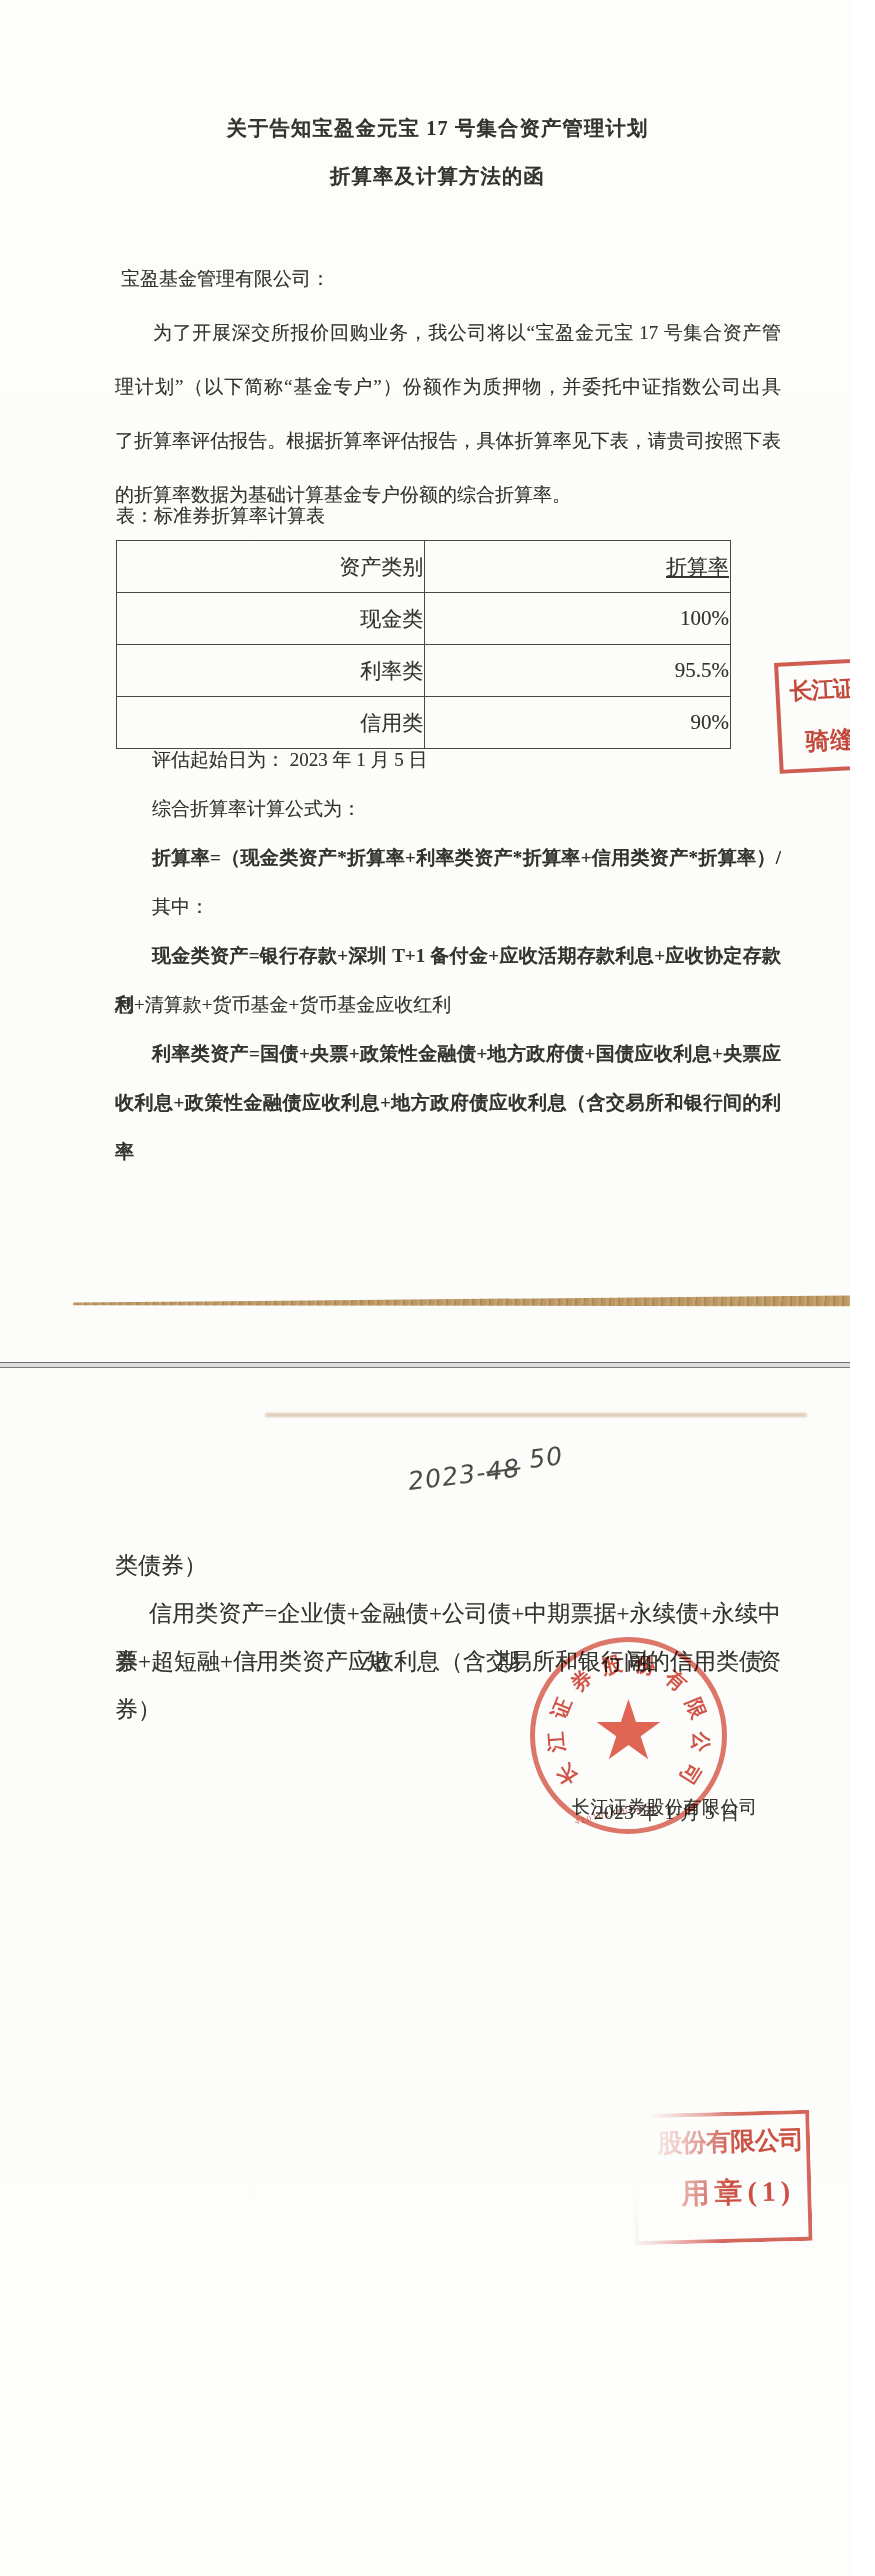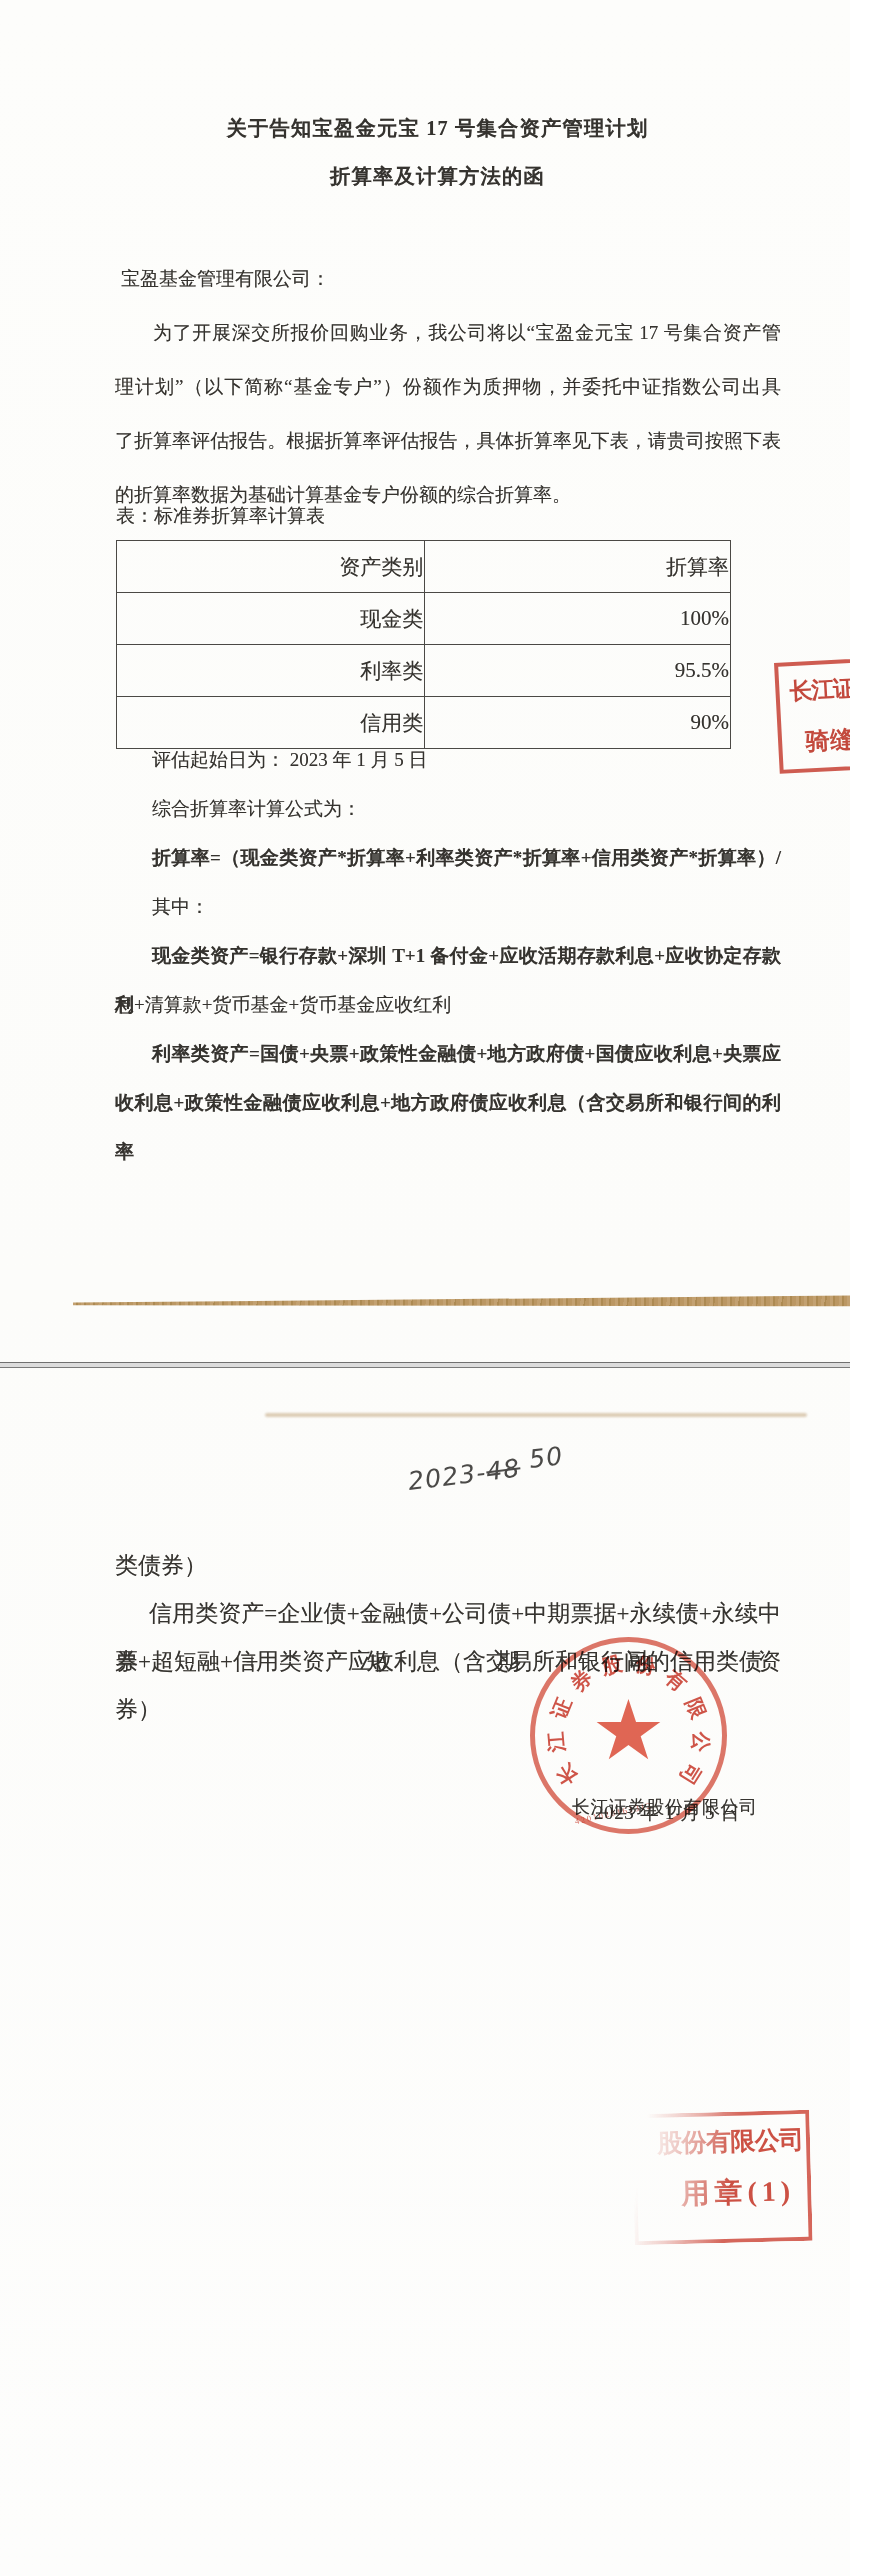--- a/index.html
+++ b/index.html
@@ -21,21 +21,21 @@
   .para1{left:115px;top:306px;width:666px;font-size:19px;}
   .para1 .bl{height:54px;line-height:54px;white-space:nowrap;}
   .ind{text-indent:38px;}
   .caption{left:116px;top:503px;width:615px;text-align:left;font-size:19px;line-height:25px;}
   .rate-table{position:absolute;left:116px;top:540px;width:615px;border-collapse:collapse;}
   .rate-table th,.rate-table td{
     border:1.2px solid #4b4945;height:49px;text-align:right;vertical-align:middle;
     font-size:21px;font-weight:normal;color:#35332f;text-shadow:0 0 0.6px rgba(70,65,60,.45);
   }
   .rate-table .c1{width:309px;}
-  .rate-table .c2{width:306px;}
+  .rate-table .c2{width:306px;text-decoration:underline;}
   .sec2{left:115px;top:735px;width:666px;font-size:19px;}
   .sec2 .bl{height:49px;line-height:49px;}
   .pl{padding-left:37px;}
   .sec2 .bl.jl{padding-left:0;text-indent:37px;font-weight:bold;}
   .sec2 .bl.jl0{text-indent:0;}
 
   
   .seam-stamp{
     left:774px;top:663px;width:179px;height:103px;
     border:4.3px solid rgba(197,64,50,.85);

